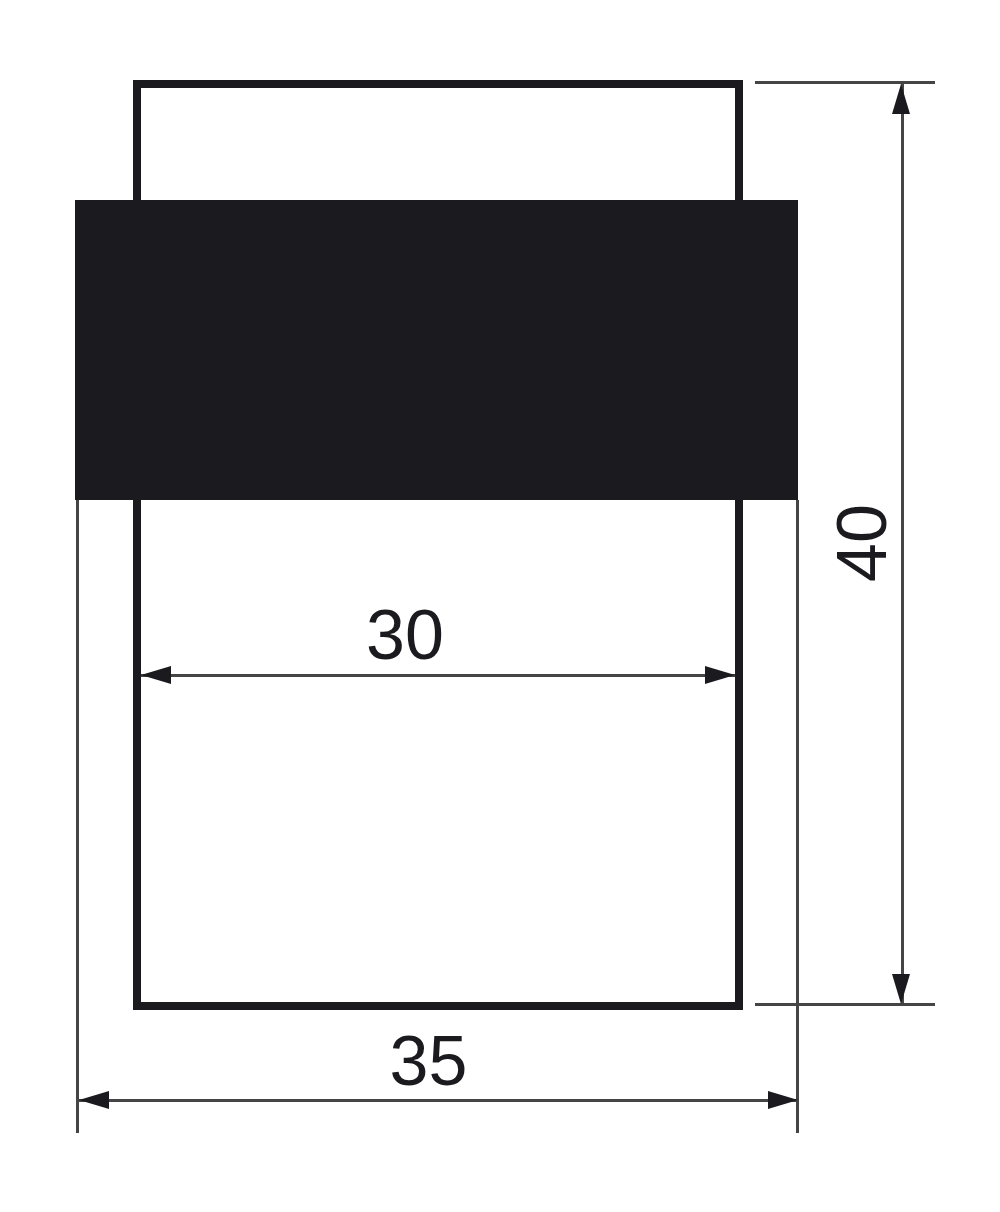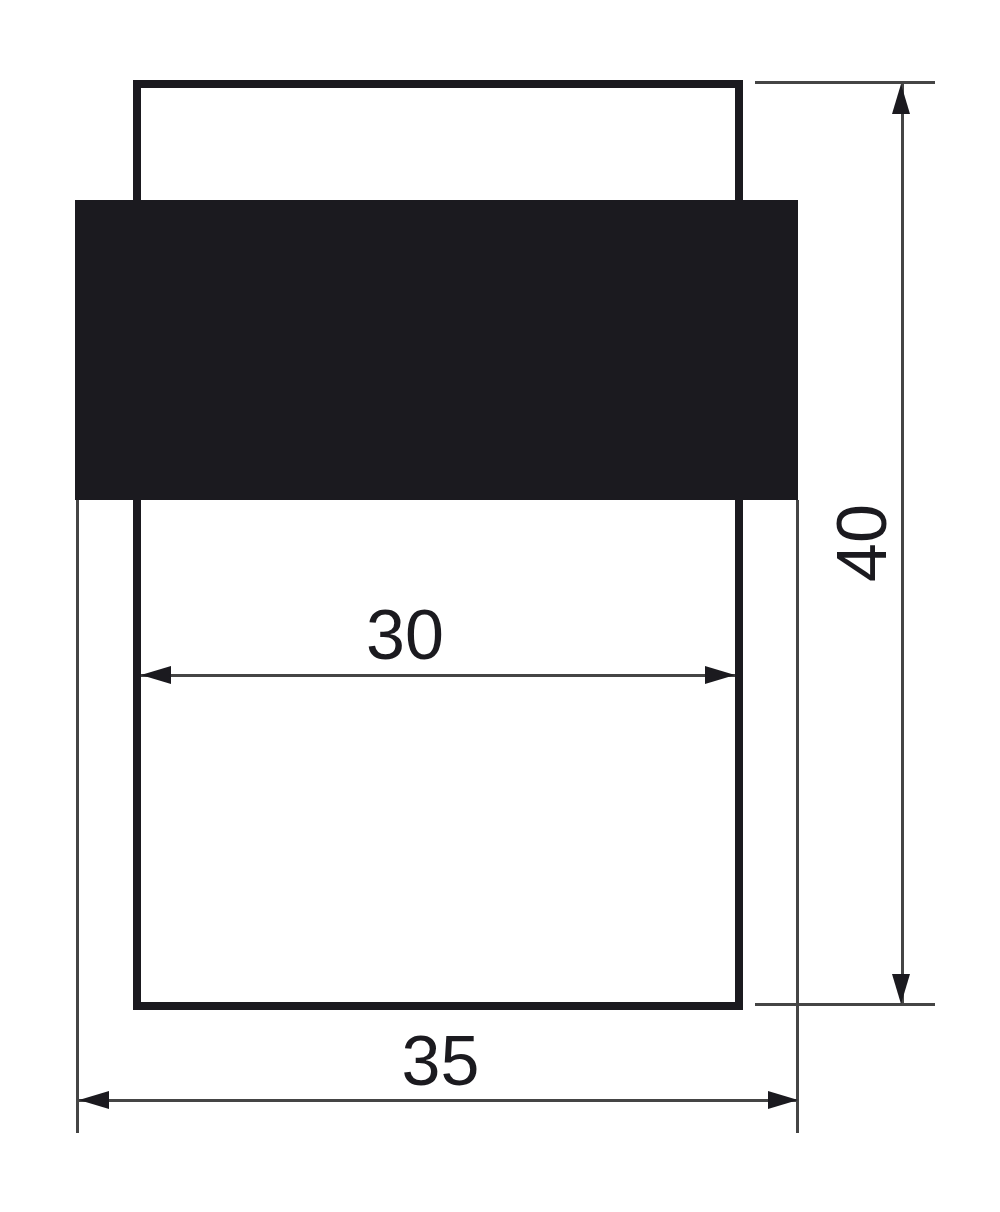--- a/index.html
+++ b/index.html
@@ -91,21 +91,21 @@
   <div class="thinline hline" style="left:141px; top:674px; width:594px;"></div>
   <div class="arrow left" style="left:141px; top:666px;"></div>
   <div class="arrow right" style="left:705px; top:666px;"></div>
   <div class="dim-label" style="left:141px; top:600px; width:528px;">30</div>
 
   <div class="thinline vline" style="left:76px; top:500px; height:633px;"></div>
   <div class="thinline vline" style="left:796px; top:500px; height:633px;"></div>
   <div class="thinline hline" style="left:79px; top:1099px; width:719px;"></div>
   <div class="arrow left" style="left:79px; top:1091px;"></div>
   <div class="arrow right" style="left:768px; top:1091px;"></div>
-  <div class="dim-label" style="left:81px; top:1026px; width:719px;">35</div>
+  <div class="dim-label" style="left:69px; top:1026px; width:719px;">35</div>
 
   <div class="thinline hline" style="left:755px; top:81px; width:180px;"></div>
   <div class="thinline hline" style="left:755px; top:1003px; width:180px;"></div>
   <div class="thinline vline" style="left:901px; top:83px; height:921px;"></div>
   <div class="arrow up" style="left:892px; top:84px;"></div>
   <div class="arrow down" style="left:892px; top:974px;"></div>
   <div class="dim-label rot" style="left:862px; top:543px;">40</div>
 
 </div>
 

